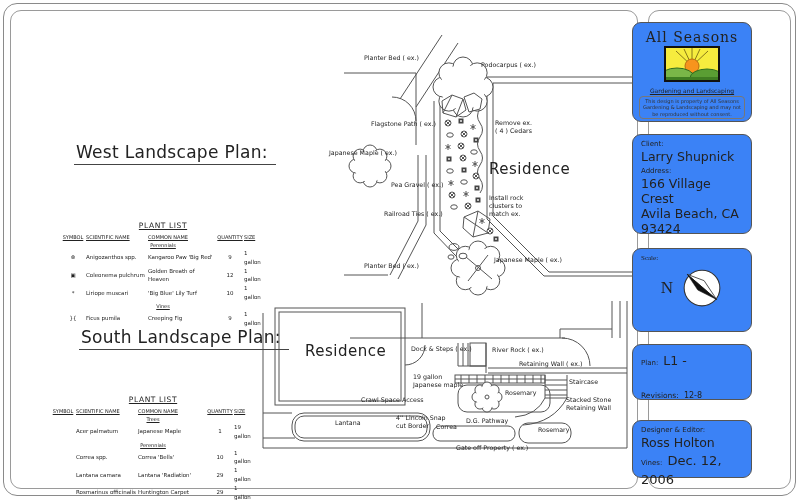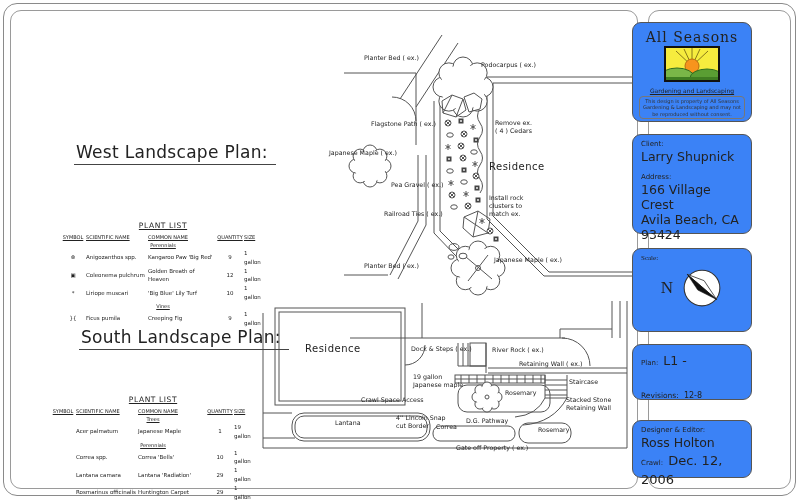--- a/index.html
+++ b/index.html
@@ -22,21 +22,21 @@
   #scale-block{top:248px;height:84px;font-family:Liberation Serif, serif;}
   .compass-row{display:flex;align-items:center;gap:8px;margin-top:4px;justify-content:center;}
   .north{font-size:17px;}
   #plan-block{top:344px;height:56px;}
   #designer-block{top:420px;height:58px;}
   .inline-lab{font-size:7px;}
   .inline-val{font-size:12.5px;}
 
   #labels{position:absolute;inset:0;}
   .dl{position:absolute;font-size:6.3px;line-height:1.3;white-space:pre-line;color:#222;}
-  .big{font-size:10px;letter-spacing:.5px;}
+  .big{font-size:15px;letter-spacing:.5px;}
   .plan-title{position:absolute;font-size:17px;border-bottom:1.2px solid #444;
     padding:0 8px 2px 2px;letter-spacing:.3px;}
 
   .plist{position:absolute;width:206px;font-size:5.5px;}
   .pl-title{text-align:center;font-size:7.5px;text-decoration:underline;letter-spacing:.6px;margin-bottom:3px;margin-top:27px;}
   .prow{display:grid;grid-template-columns:26px 62px 68px 28px 22px;align-items:center;line-height:1.6;}
   .phead span{text-decoration:underline;font-size:5px;}
   .psec{text-align:center;text-decoration:underline;font-size:5px;line-height:1.6;}
   .c0{text-align:center;}
   .c3{text-align:center;}
@@ -306,21 +306,21 @@
     <rect x="1" y="31" width="54" height="4" fill="#3f7d22"></rect>
     <rect x="1" y="1" width="54" height="34" fill="none" stroke="#111" stroke-width="2"></rect>
   </svg>
   <span class="logo-sub">Gardening and Landscaping</span>
   <div class="logo-disc">This design is property of All Seasons Gardening &amp; Landscaping and may not be reproduced without consent.</div>
 </div>
 
 <div class="block" id="client-block">
   <span class="lab">Client:</span>
   <span class="val">Larry Shupnick</span>
-  <span class="lab" style="margin-top:9px">Address:</span>
+  <span class="lab" style="margin-top:3px">Address:</span>
   <span class="val">166 Village Crest</span>
   <span class="val">Avila Beach, CA</span>
   <span class="val">93424</span>
 </div>
 
 <div class="block" id="scale-block">
   <span class="lab">Scale:</span>
   <div class="compass-row">
     <span class="north">N</span>
     <svg style="position:static" width="42" height="42" viewBox="0 0 40 40">
@@ -339,16 +339,16 @@
   <div style="margin-top:14px">
     <span style="font-size:7.5px">Revisions:</span>
     <span style="font-size:8px">12-8</span>
   </div>
 </div>
 
 <div class="block" id="designer-block">
   <span class="lab">Designer &amp; Editor:</span>
   <span class="val">Ross Holton</span>
   <div>
-    <span class="inline-lab">Crawl:</span>
+    <span class="inline-lab">Vines:</span>
     <span class="inline-val" style="font-size:13px">Dec. 12, 2006</span>
   </div>
 </div>
 
 </body></html>

